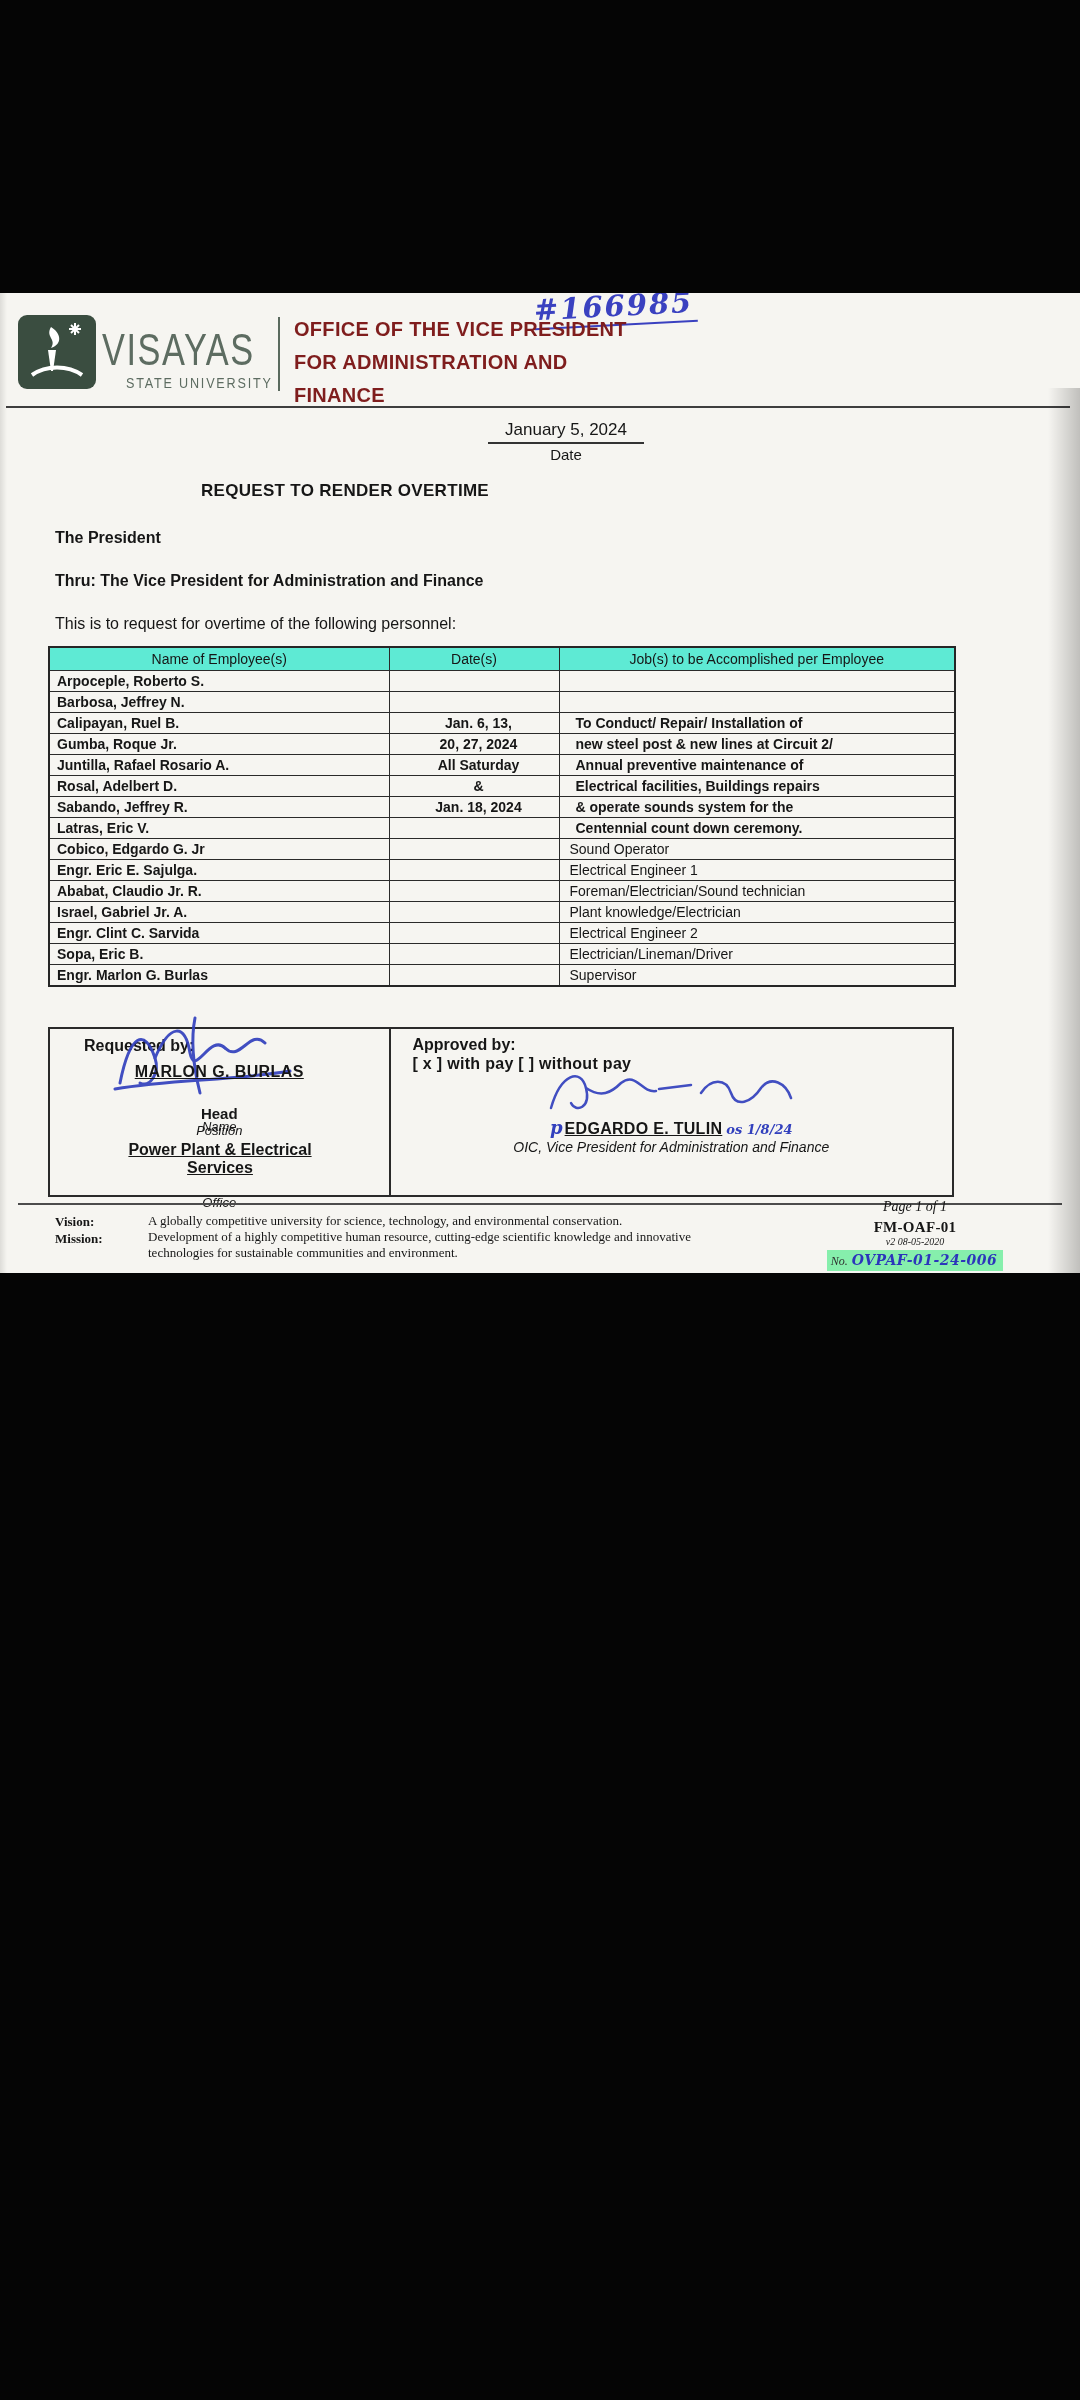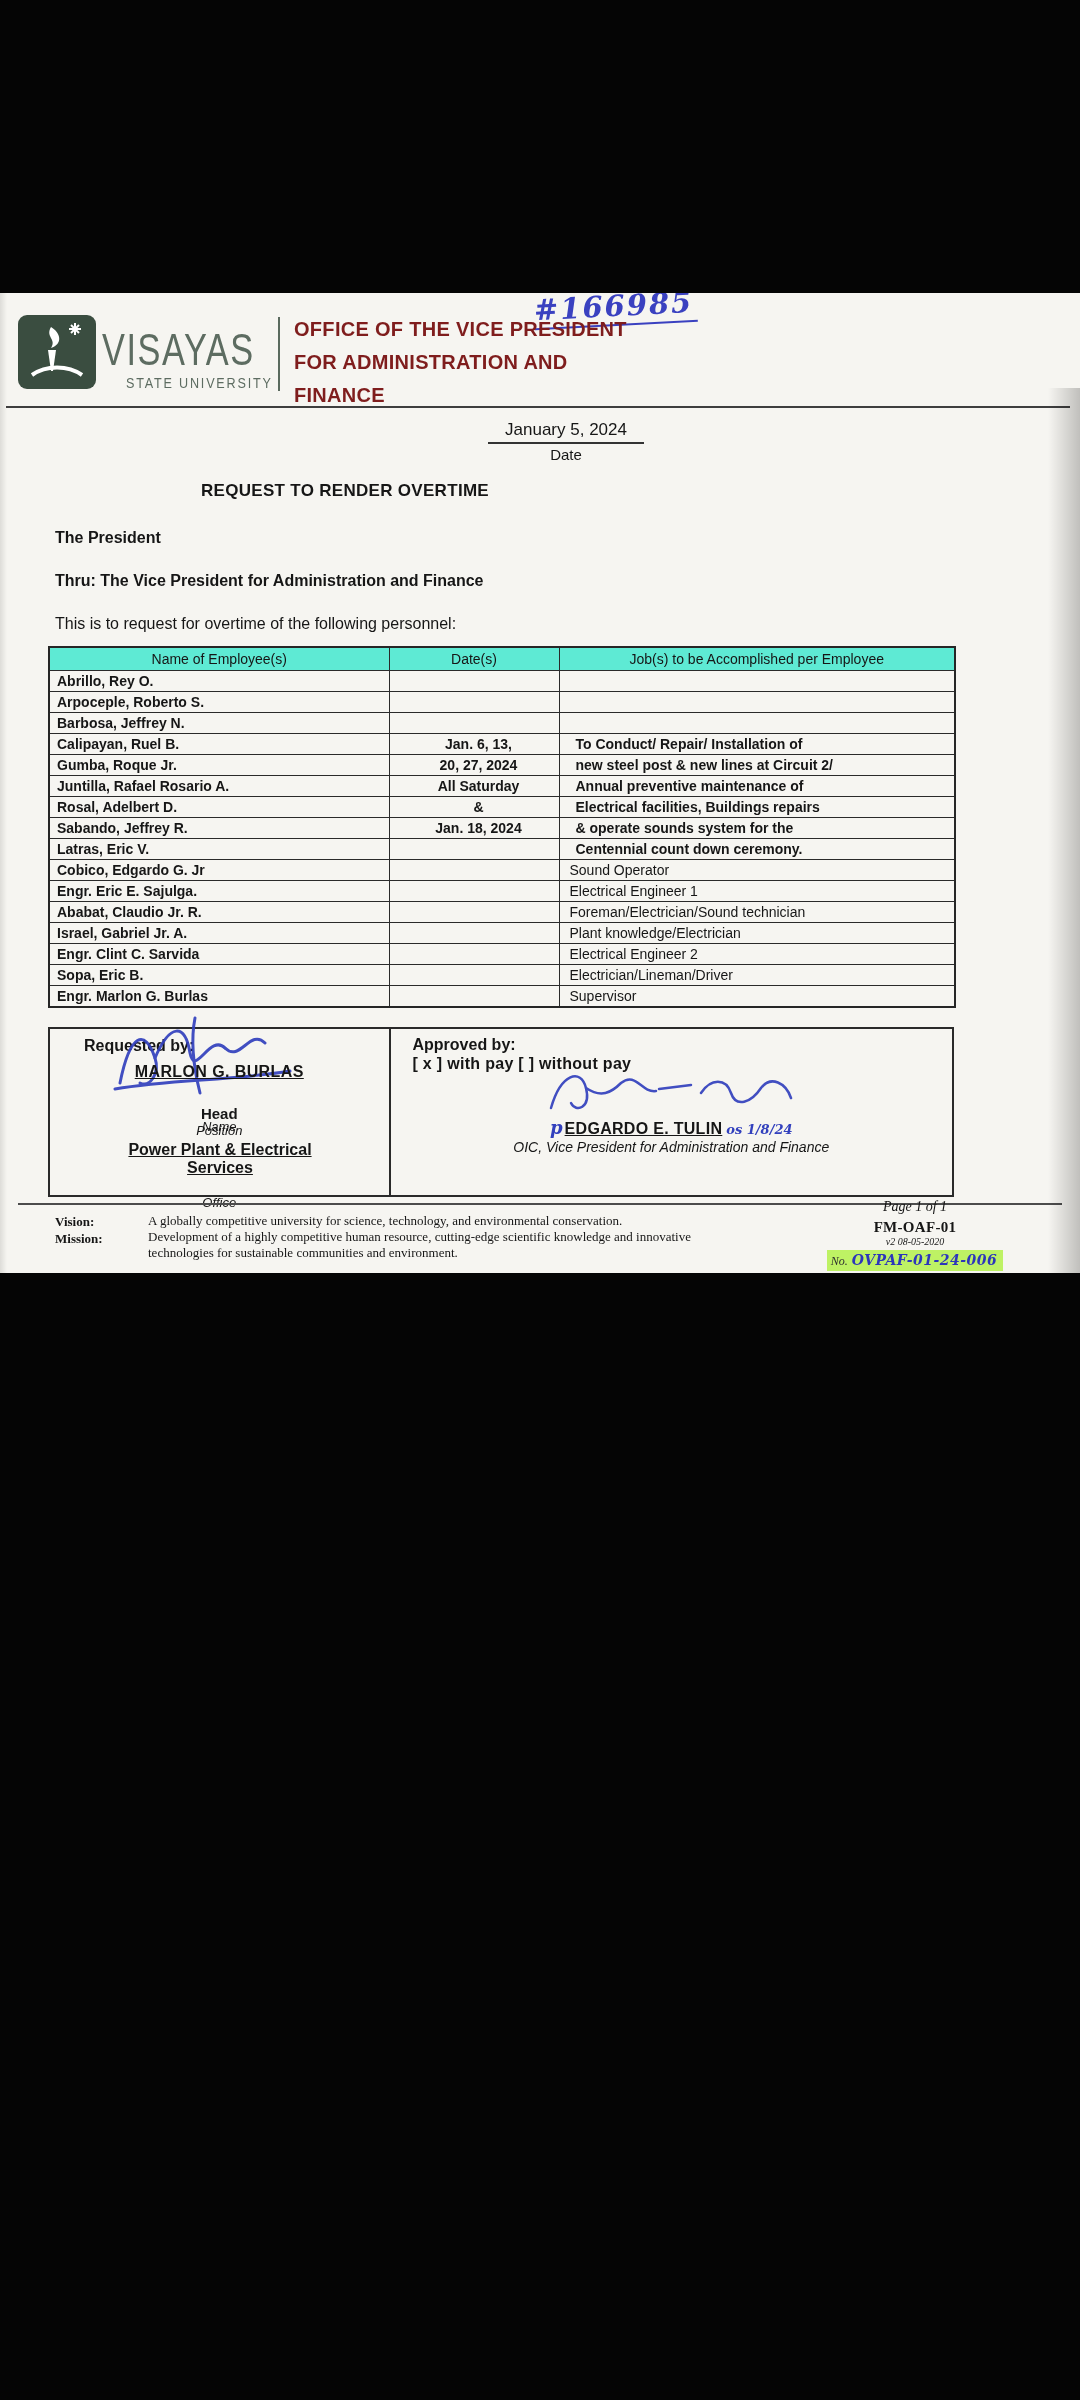--- a/index.html
+++ b/index.html
@@ -122,21 +122,21 @@
              font-weight:bold; font-size:13px; }
   .f-label.vision  { top:921px; }
   .f-label.mission { top:938px; }
   .footer-text { position:absolute; left:148px; top:920px; width:575px;
                  font-family:"Liberation Serif", serif; font-size:13px; line-height:16px; }
   .footer-right { position:absolute; left:800px; top:906px; width:230px; text-align:center;
                   font-family:"Liberation Serif", serif; }
   .page-num  { font-size:14px; font-style:italic; }
   .form-code { font-size:15px; font-weight:bold; margin-top:4px; letter-spacing:0.3px; }
   .form-ver  { font-size:10px; font-style:italic; }
-  .control-line { margin-top:3px; display:inline-block; background:#bef264; padding:1px 6px 2px 4px; }
+  .control-line { margin-top:3px; display:inline-block; background:#86efac; padding:1px 6px 2px 4px; }
   .control-label { font-size:12px; font-style:italic; color:#2e2e2e; }
   .control-no { font-family:"DejaVu Serif", serif; font-style:italic; font-weight:bold;
                 font-size:14px; color:#2c35bb; letter-spacing:0.5px; }
 </style>
 </head>
 <body>
 
 <div class="page">
 
   <div class="ref-hand">#166985</div>
@@ -182,25 +182,20 @@
         <col class="col-job">
     </colgroup>
     <thead>
       <tr>
         <th>Name of Employee(s)</th>
         <th>Date(s)</th>
         <th>Job(s) to be Accomplished per Employee</th>
       </tr>
     </thead>
     <tbody>
-        <tr>
-          <td class="c-name">Abrillo, Rey O.</td>
-          <td class="c-date"></td>
-          <td class="c-job"></td>
-        </tr>
         <tr>
           <td class="c-name">Arpoceple, Roberto S.</td>
           <td class="c-date"></td>
           <td class="c-job"></td>
         </tr>
         <tr>
           <td class="c-name">Barbosa, Jeffrey N.</td>
           <td class="c-date"></td>
           <td class="c-job"></td>
         </tr>

